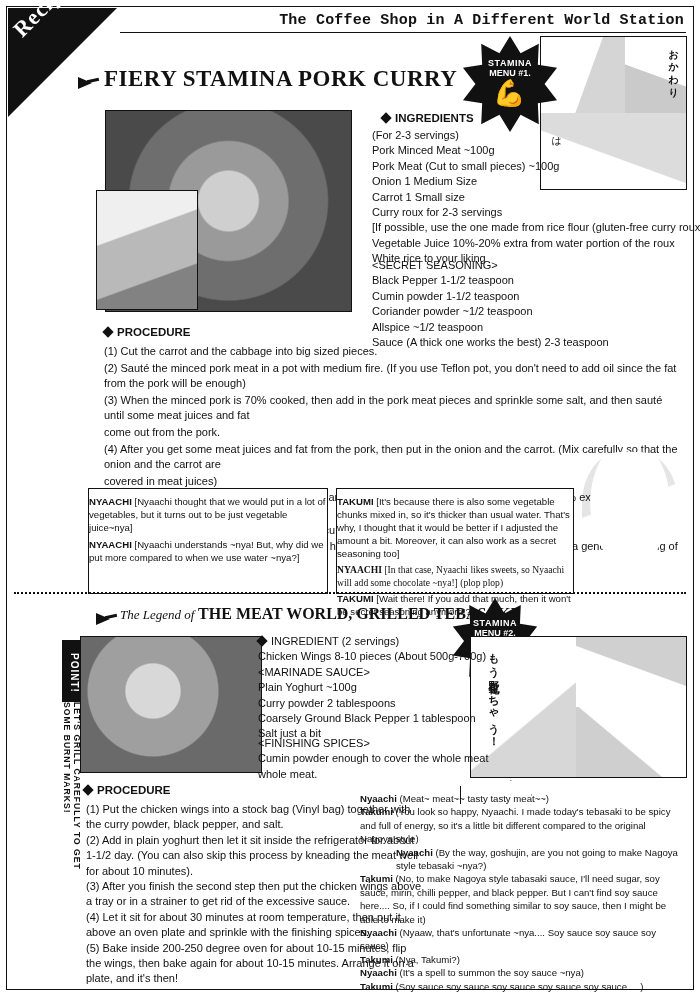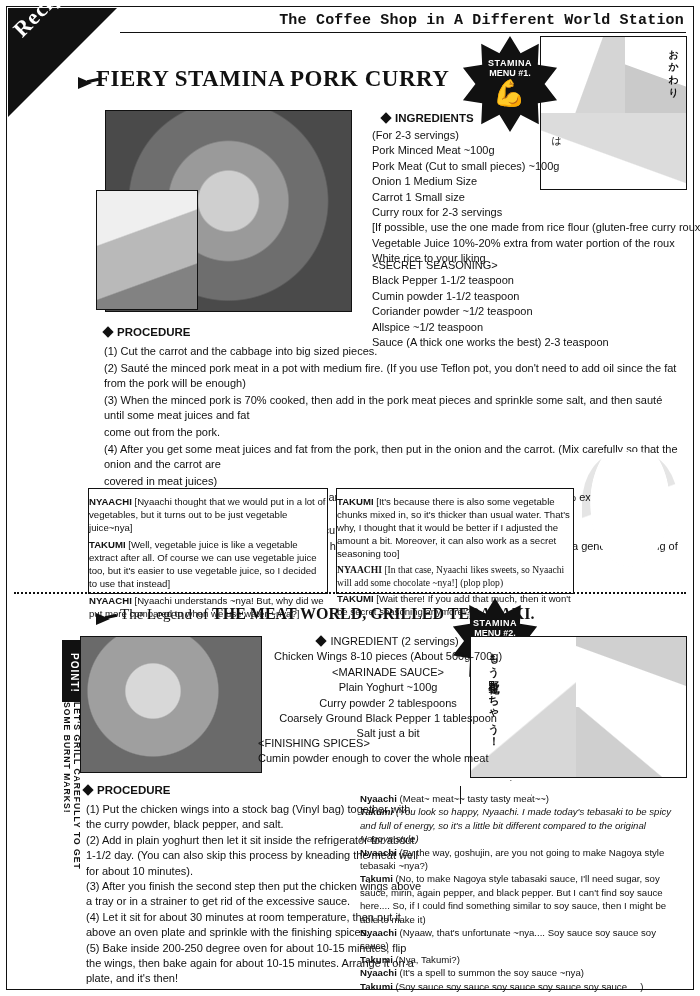--- a/index.html
+++ b/index.html
@@ -14,21 +14,21 @@
   .header-title{position:absolute;right:16px;top:12px;font-family:Liberation Mono, monospace;
      font-size:15px;font-weight:bold;letter-spacing:.2px;}
   .header-rule{position:absolute;left:120px;right:14px;top:32px;border-top:1.2px solid #111;}
 
   
   .arrow-mark{display:inline-block;width:22px;height:14px;margin-right:4px;position:relative;vertical-align:middle;}
   .arrow-mark:before{content:"";position:absolute;left:0;top:2px;width:0;height:0;
      border-top:6px solid transparent;border-bottom:6px solid transparent;border-left:14px solid #111;}
   .arrow-mark:after{content:"";position:absolute;left:9px;top:4px;width:12px;height:3px;background:#111;transform:rotate(-12deg);}
 
-  h1.recipe-title{position:absolute;left:96px;top:66px;margin:0;font-family:"Liberation Serif",serif;
+  h1.recipe-title{position:absolute;left:104px;top:66px;margin:0;font-family:"Liberation Serif",serif;
      font-size:23px;font-weight:bold;letter-spacing:.5px;}
   .photo{position:absolute;border:1.5px solid #111;background:
      repeating-linear-gradient(45deg,#6f6f6f 0 3px,#8b8b8b 3px 6px);overflow:hidden;}
   .photo.curry{left:105px;top:110px;width:245px;height:200px;
      background:radial-gradient(circle at 50% 45%,#cfcfcf 0 18%,#9a9a9a 19% 36%,#6e6e6e 37% 60%,#4a4a4a 61% 100%);}
   .photo.inset{left:96px;top:190px;width:100px;height:118px;
      background:linear-gradient(160deg,#efefef 0 35%,#b9b9b9 36% 70%,#828282 71% 100%);}
   .photo.manga1{left:540px;top:36px;width:145px;height:152px;background:#fff;}
   .photo.tebasaki{left:80px;top:636px;width:180px;height:135px;
      background:radial-gradient(circle at 40% 40%,#d8d8d8 0 20%,#9f9f9f 21% 48%,#6a6a6a 49% 100%);}
@@ -43,21 +43,21 @@
   .proc-body{position:absolute;left:104px;top:344px;width:576px;font-size:11px;line-height:15.6px;}
   .proc-body div{margin-bottom:1px;}
 
   .dotline{position:absolute;left:14px;right:14px;border-top:2px dotted #111;}
 
   .chat{position:absolute;border:1.2px solid #111;padding:6px 0;font-size:9.6px;line-height:13px;background:#fff;}
   .chat b{font-weight:bold;}
 
   h2.recipe-title2{position:absolute;left:120px;top:605px;margin:0;font-family:"Liberation Serif",serif;
      font-size:16px;font-weight:bold;}
-  h2.recipe-title2 .small{font-size:15px;font-weight:normal;margin-top:8px;}
+  h2.recipe-title2 .small{font-size:13px;font-style:italic;font-weight:normal;margin-top:8px;}
 
   .star{position:absolute;width:96px;height:96px;background:#111;
      clip-path:polygon(50% 0%,61% 18%,80% 8%,79% 30%,99% 33%,86% 50%,99% 67%,79% 70%,80% 92%,61% 82%,50% 100%,39% 82%,20% 92%,21% 70%,1% 67%,14% 50%,1% 33%,21% 30%,20% 8%,39% 18%);
      color:#fff;text-align:center;}
   .star .l1{font-size:9px;font-weight:bold;margin-top:22px;letter-spacing:.5px;}
   .star .l2{font-size:9px;font-weight:bold;}
   .star .muscle{font-size:26px;line-height:26px;margin-top:2px;}
 
   .vert-label{position:absolute;writing-mode:vertical-rl;font-size:10px;font-weight:bold;letter-spacing:1px;}
   .point-badge{position:absolute;left:62px;top:640px;width:18px;height:58px;background:#111;color:#fff;
@@ -139,21 +139,20 @@
     <div>come out from the pork.</div>
     <div>(4) After you get some meat juices and fat from the pork, then put in the onion and the carrot. (Mix carefully so that the onion and the carrot are</div>
     <div>covered in meat juices)</div>
     <div>(5) Sauté until the onion turns a little bit transparent, then add the vegetable juice. (add 10%-20% extra from water portion of the roux)</div>
     <div>(6) Let it boil for 20-30 minutes, then add the curry roux.</div>
     <div>Turn on the fire again and let it simmer on low heat, add the secret seasoning, then serve it with a generous serving of white rice and it's done!</div>
   </div>
 
   <div class="chat" style="left:88px;top:488px;width:238px;height:92px;">
     <div><b>NYAACHI</b> <span>[Nyaachi thought that we would put in a lot of vegetables, but it turns out to be just vegetable juice~nya]</span></div>
-    <div style="margin-top:4px;"><b>TAKUMI</b> <span>[Well, vegetable juice is like a vegetable extract after all. Of course we can use vegetable juice too, but it's easier to use vegetable juice, so I decided to use that instead]</span></div>
     <div style="margin-top:4px;"><b>NYAACHI</b> <span>[Nyaachi understands ~nya! But, why did we put more compared to when we use water ~nya?]</span></div>
   </div>
 
   <div class="chat" style="left:336px;top:488px;width:236px;height:92px;">
     <div><b>TAKUMI</b> <span>[It's because there is also some vegetable chunks mixed in, so it's thicker than usual water. That's why, I thought that it would be better if I adjusted the amount a bit. Moreover, it can also work as a secret seasoning too]</span></div>
     <div style="margin-top:3px;font-family:Liberation Serif, serif;"><b>NYAACHI</b> <span>[In that case, Nyaachi likes sweets, so Nyaachi will add some chocolate ~nya!] (plop plop)</span></div>
     <div style="margin-top:3px;"><b>TAKUMI</b> <span>[Wait there! If you add that much, then it won't be secret seasoning anymore!?]</span></div>
   </div>
 
   <div style="position:absolute;left:582px;top:452px;width:96px;height:128px;
@@ -185,33 +184,34 @@
   <div class="photo manga2">
     <div style="position:absolute;left:0;top:0;width:105px;height:140px;border-right:1.2px solid #111;
        background:linear-gradient(140deg,#fff 0 58%,#d7d7d7 59% 100%);"></div>
     <div style="position:absolute;left:105px;top:0;width:110px;height:70px;border-bottom:1.2px solid #111;
        background:linear-gradient(20deg,#fff 0 55%,#d0d0d0 56% 100%);"></div>
     <div style="position:absolute;left:105px;top:70px;width:110px;height:70px;
        background:linear-gradient(220deg,#fff 0 55%,#cfcfcf 56% 100%);"></div>
     <div class="vert-label jp" style="left:14px;top:8px;font-size:11px;">もう野生化しちゃう！</div>
   </div>
 
-  <div class="txtblock" style="left:274px;top:634px;text-align:center;">
+  <div class="txtblock" style="left:258px;top:634px;">
     <div><span class="diamond"></span><span>INGREDIENT (2 servings)</span></div>
     <div>Chicken Wings 8-10 pieces (About 500g-700g)</div>
     <div>&lt;MARINADE SAUCE&gt;</div>
     <div>Plain Yoghurt ~100g</div>
     <div>Curry powder 2 tablespoons</div>
     <div>Coarsely Ground Black Pepper 1 tablespoon</div>
     <div>Salt just a bit</div>
   </div>
 
   <div class="txtblock" style="left:258px;top:736px;">
     <div>&lt;FINISHING SPICES&gt;</div>
     <div>Cumin powder enough to cover the whole meat</div>
+    <div>whole meat.</div>
   </div>
 
   <div class="arrow-big"></div>
 
   <div style="position:absolute;left:84px;top:784px;font-size:11.5px;font-weight:bold;">
     <span class="diamond"></span><span>PROCEDURE</span>
   </div>
   <div class="txtblock" style="left:86px;top:802px;width:260px;">
     <div>(1) Put the chicken wings into a stock bag (Vinyl bag) together with</div>
     <div>the curry powder, black pepper, and salt.</div>
@@ -222,22 +222,22 @@
     <div>a tray or in a strainer to get rid of the excessive sauce.</div>
     <div>(4) Let it sit for about 30 minutes at room temperature, then put it</div>
     <div>above an oven plate and sprinkle with the finishing spices.</div>
     <div>(5) Bake inside 200-250 degree oven for about 10-15 minutes, flip</div>
     <div>the wings, then bake again for about 10-15 minutes. Arrange it on a</div>
     <div>plate, and it's then!</div>
   </div>
 
   <div class="txtblock" style="left:360px;top:792px;width:320px;font-size:9.6px;line-height:13.4px;">
     <div><b>Nyaachi</b> <span>(Meat~ meat~~ tasty tasty meat~~)</span></div>
-    <div style="white-space:normal;font-style:italic;"><b>Takumi</b> <span>(You look so happy, Nyaachi. I made today's tebasaki to be spicy and full of energy, so it's a little bit different compared to the original Nagoya style)</span></div>
-    <div style="white-space:normal;"><b>Nyaachi</b> <span>(By the way, goshujin, are you not going to make Nagoya style tebasaki ~nya?)</span></div>
-    <div style="white-space:normal;"><b>Takumi</b> <span>(No, to make Nagoya style tabasaki sauce, I'll need sugar, soy sauce, mirin, again pepper, and black pepper. But I can't find soy sauce here.... So, if I could find something similar to soy sauce, then I might be able to make it)</span></div>
+    <div style="white-space:normal;"><b>Takumi</b> <span>(You look so happy, Nyaachi. I made today's tebasaki to be spicy and full of energy, so it's a little bit different compared to the original Nagoya style)</span></div>
+    <div style="white-space:normal;margin-left:36px;"><b>Nyaachi</b> <span>(By the way, goshujin, are you not going to make Nagoya style tebasaki ~nya?)</span></div>
+    <div style="white-space:normal;"><b>Takumi</b> <span>(No, to make Nagoya style tabasaki sauce, I'll need sugar, soy sauce, mirin, chilli pepper, and black pepper. But I can't find soy sauce here.... So, if I could find something similar to soy sauce, then I might be able to make it)</span></div>
     <div style="white-space:normal;"><b>Nyaachi</b> <span>(Nyaaw, that's unfortunate ~nya.... Soy sauce soy sauce soy sauce)</span></div>
     <div><b>Takumi</b> <span>(Nya, Takumi?)</span></div>
     <div><b>Nyaachi</b> <span>(It's a spell to summon the soy sauce ~nya)</span></div>
     <div><b>Takumi</b> <span>(Soy sauce soy sauce soy sauce soy sauce soy sauce.....)</span></div>
     <div style="white-space:normal;"><span>(On that day, Takumi continued singing the soy sauce chant. Thanks to that, a new ghost story of the Tsubame cafe was born, but this is a story for another time....)</span></div>
   </div>
 </div>
 
 </body></html>

